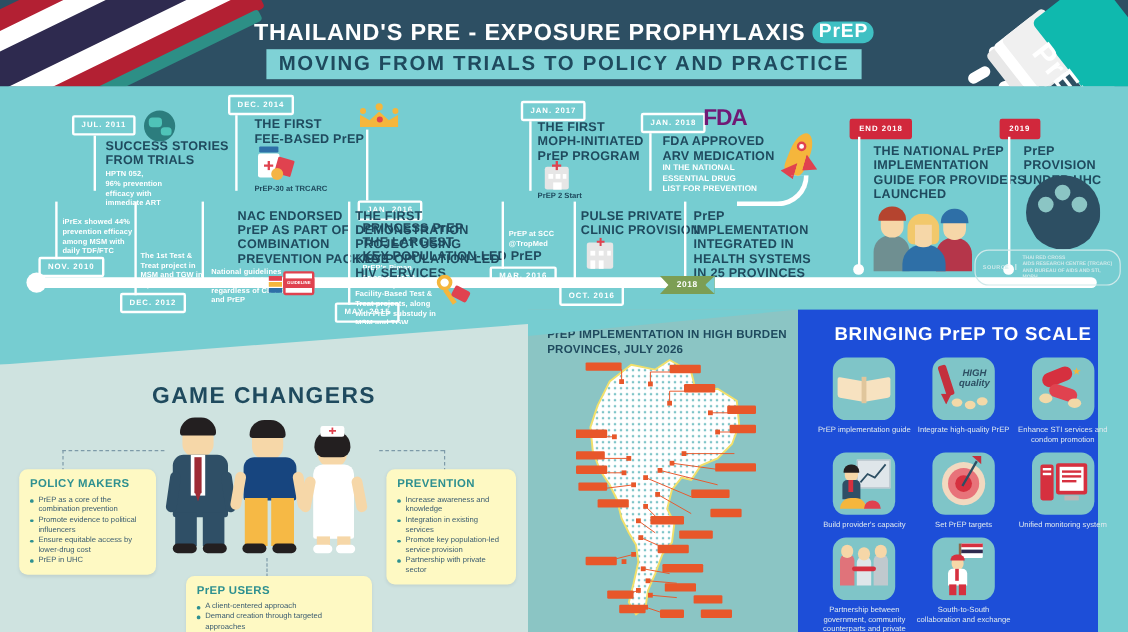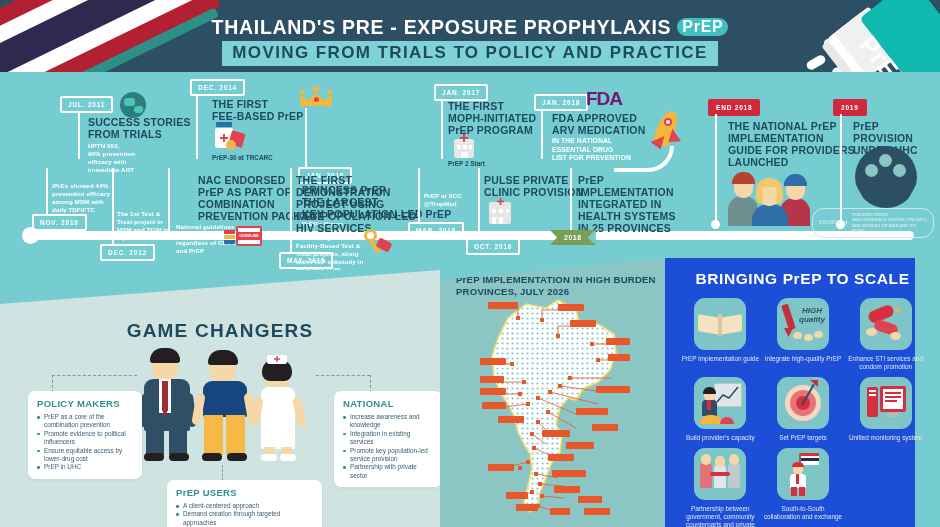--- a/index.html
+++ b/index.html
@@ -91,22 +91,22 @@
   .diag-left   { position:absolute; left:0; top:0; width:440px; height:34px; background:#76cdd1;
                  clip-path:polygon(0 0,100% 0,0 100%); }
   .panel-mid   { position:absolute; left:440px; top:0; width:225px; height:269px; background:#8bc5c4; }
   .diag-mid    { position:absolute; left:440px; top:0; width:225px; height:22px; background:#76cdd1;
                  clip-path:polygon(0 0,100% 0,100% 0,0 100%); }
   .panel-right { position:absolute; left:665px; top:0; width:250px; height:269px; background:#1d4ed8; }
 
   .gc-title { position:absolute; left:0; top:50px; width:440px; text-align:center;
               color:#1f4a5e; font-weight:bold; font-size:19px; letter-spacing:1.2px; }
 
-  .card { position:absolute; background:#ffffff; border-radius:7px; padding:7px 9px;
-          box-shadow:0 1px 3px rgba(0,0,0,.08);margin-left:12px; }
+  .card { position:absolute; background:#fef9c3; border-radius:7px; padding:7px 9px;
+          box-shadow:0 1px 3px rgba(0,0,0,.08); }
   .card h4 { color:#2e9090; font-size:9.5px; font-weight:bold; letter-spacing:.3px; margin-bottom:4px; }
   .card ul { list-style:none; }
   .card li { color:#3a5c70; font-size:6.4px; line-height:8.4px; padding-left:7px; position:relative; }
   .card li:before { content:""; position:absolute; left:0; top:3px; width:2.5px; height:2.5px;
                     background:#2e9090; border-radius:50%; }
   .dotline { position:absolute; border-top:1px dashed #7d9aa8; }
   .dotline.v { border-top:none; border-left:1px dashed #7d9aa8; }
 
   
   .person { position:absolute; }
@@ -422,21 +422,21 @@
         <h4>POLICY MAKERS</h4>
         <ul>
           <li>PrEP as a core of the combination prevention</li>
           <li>Promote evidence to political influencers</li>
           <li>Ensure equitable access by lower-drug cost</li>
           <li>PrEP in UHC</li>
         </ul>
       </div>
 
       <div class="card" style="left:322px;top:121px;width:108px;">
-        <h4>NATIONAL</h4>
+        <h4>PREVENTION</h4>
         <ul>
           <li>Increase awareness and knowledge</li>
           <li>Integration in existing services</li>
           <li>Promote key population-led service provision</li>
           <li>Partnership with private sector</li>
         </ul>
       </div>
 
       <div class="card" style="left:155px;top:210px;width:155px;">
         <h4>PrEP USERS</h4>

